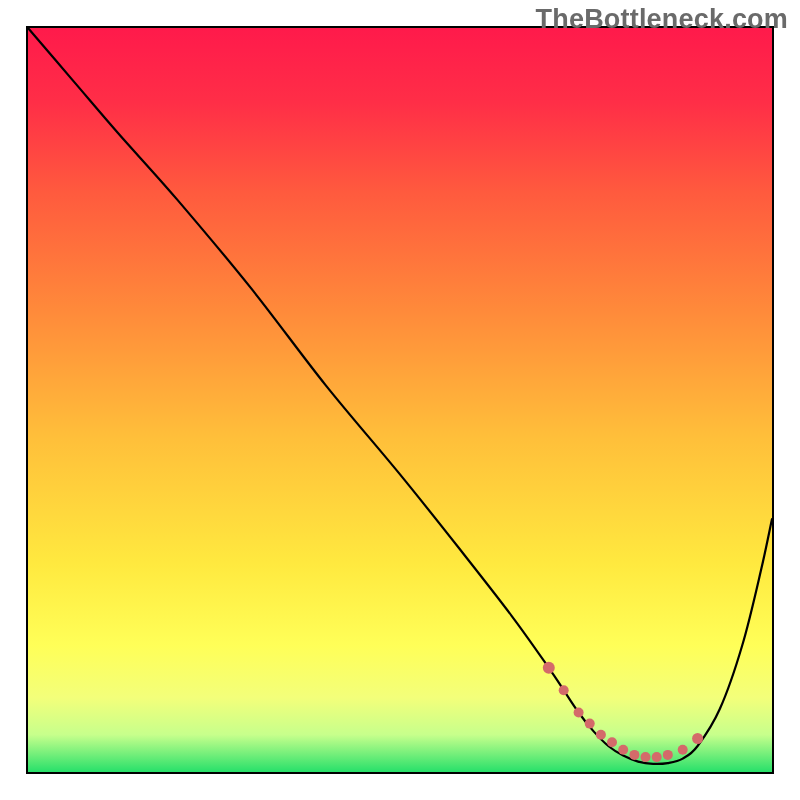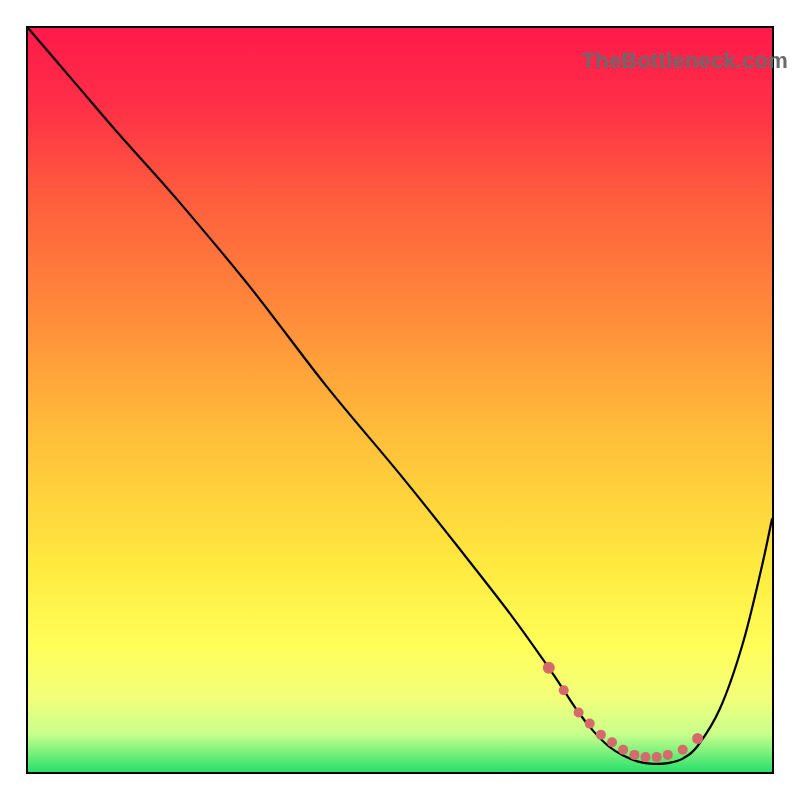--- a/index.html
+++ b/index.html
@@ -14,25 +14,24 @@
   .wrap {
     position: relative;
     width: 800px;
     height: 800px;
   }
   .watermark {
     position: absolute;
     top: 4px;
     right: 12px;
     color: #6a6a6a;
-    font-size: 22px;
+    font-size: 27px;
     font-weight: 600;
     letter-spacing: 0.2px;
     z-index: 5;
-    margin-top: 44px;
   }
   svg {
     position: absolute;
     top: 0;
     left: 0;
   }
 </style>
 </head>
 <body>
 <div class="wrap">

